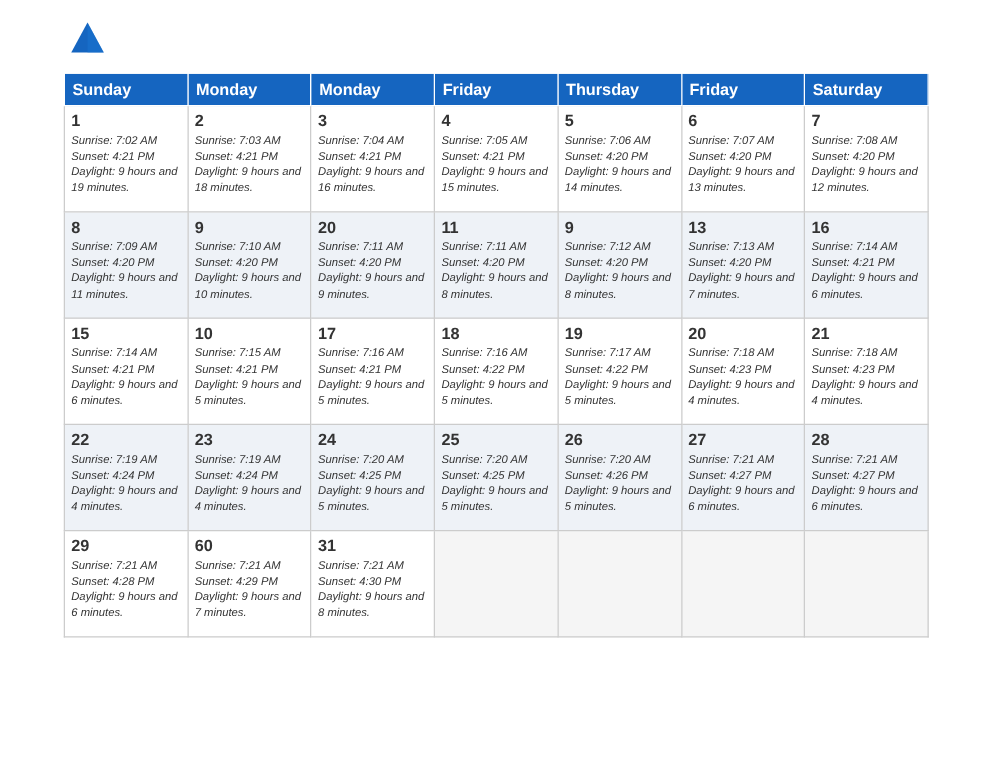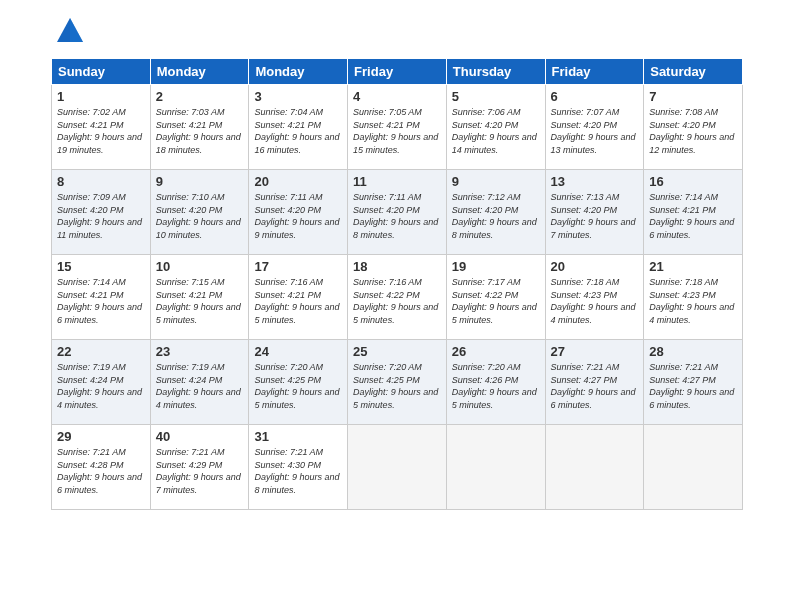--- a/index.html
+++ b/index.html
@@ -363,21 +363,21 @@
         <tr>
           <td>
         <span class="day-number">29</span>
         <div class="day-info">
           Sunrise: 7:21 AM<br>
           Sunset: 4:28 PM<br>
           Daylight: 9 hours and 6 minutes.
         </div>
       </td>
           <td>
-        <span class="day-number">40</span>
+        <span class="day-number">60</span>
         <div class="day-info">
           Sunrise: 7:21 AM<br>
           Sunset: 4:29 PM<br>
           Daylight: 9 hours and 7 minutes.
         </div>
       </td>
           <td>
         <span class="day-number">31</span>
         <div class="day-info">
           Sunrise: 7:21 AM<br>

